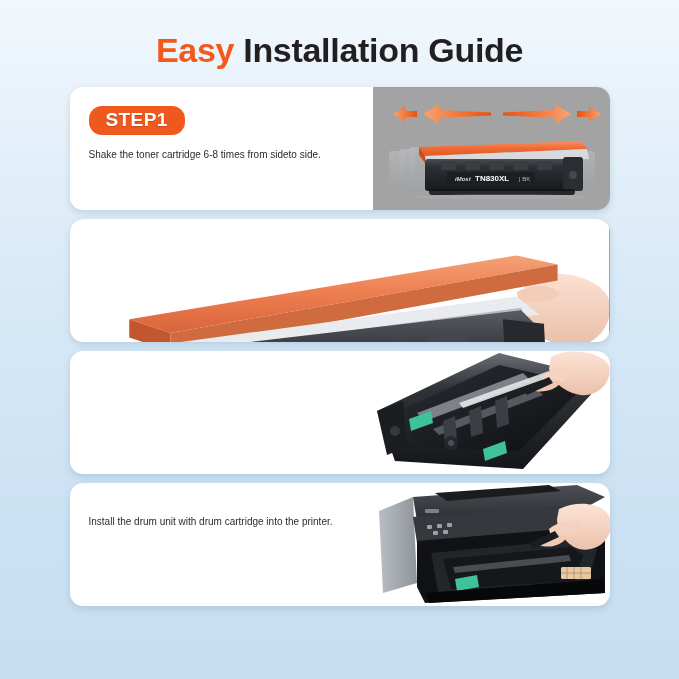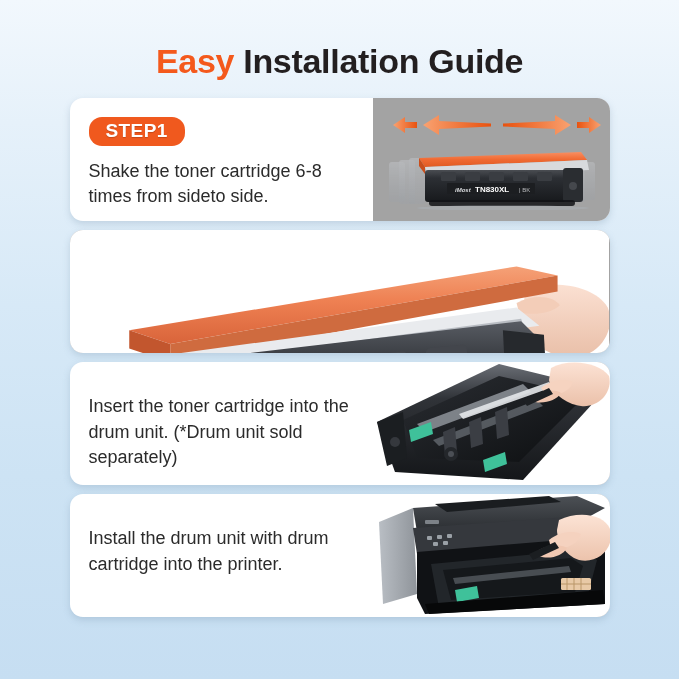--- a/index.html
+++ b/index.html
@@ -9,21 +9,21 @@
     height: 679px;
     font-family: "Liberation Sans", sans-serif;
     background: linear-gradient(to bottom, #f2f8fd 0%, #e6f1fa 18%, #d7e9f7 45%, #cde3f4 70%, #c6def2 100%);
     overflow: hidden;
     position: relative;
   }
 
   
   .page-title {
     text-align: center;
-    padding-top: 42px;
+    padding-top: 31px;
     font-size: 34px;
     font-weight: bold;
     letter-spacing: -0.3px;
     white-space: nowrap;
   }
   .title-accent { color: #F4591C; }
   .title-rest   { color: #231f20; }
 
   
   .steps { margin-top: 17px; }
@@ -54,21 +54,21 @@
     font-weight: bold;
     letter-spacing: 0.4px;
     padding: 3px 17px 4px 17px;
     border-radius: 13px;
     line-height: 1.15;
     text-shadow: 0 1px 1px rgba(0,0,0,0.18);
   }
 
   .step-desc {
     margin-top: 13px;
-    font-size: 18px;
+    font-size: 10px;
     line-height: 1.42;
     color: #2b2b2b;
     max-width: 280px;
   }
 
   .card-img {
     flex: 1 1 auto;
     position: relative;
     background: #a3a3a3;
     overflow: hidden;
@@ -250,21 +250,20 @@
           <path d="M112 100 L112 120"></path>
         </g>
 
         <ellipse cx="118" cy="110" rx="82" ry="4" fill="#cfd4da" opacity="0.35"></ellipse>
       </svg>
     </div>
   </div>
 
   <div class="step-card">
     <div class="card-text">
-      <p class="step-desc">Insert the toner cartridge into the drum unit. (*Drum unit sold separately)</p>
     </div>
     <div class="card-img">
       <svg class="s3-wrap" viewBox="0 0 237 123" preserveAspectRatio="xMidYMid meet">
         <defs>
           <linearGradient id="drumBody" x1="0" y1="0" x2="0" y2="1">
             <stop offset="0" stop-color="#6a6e75"></stop>
               <stop offset="0.3" stop-color="#303338"></stop>
               <stop offset="1" stop-color="#141619"></stop>
           </linearGradient>
           <linearGradient id="drumInner" x1="0" y1="0" x2="1" y2="1">

